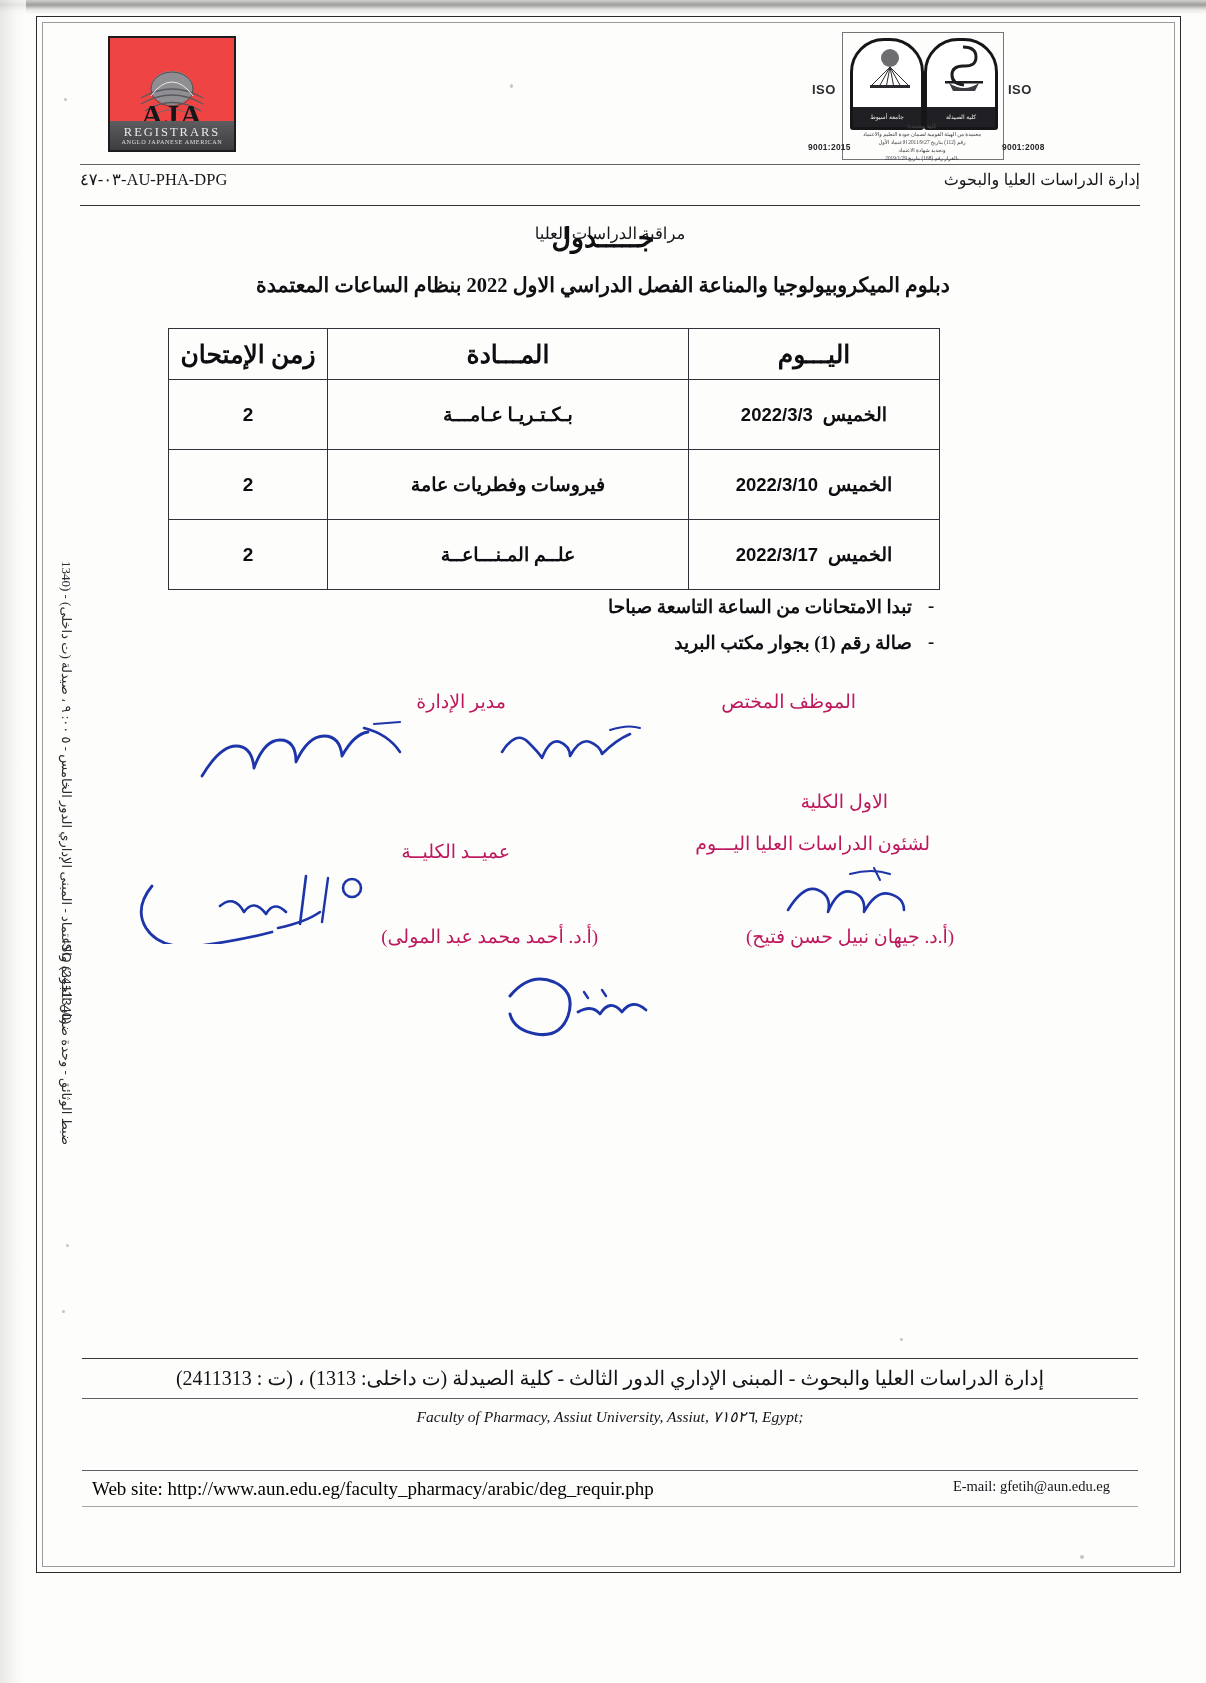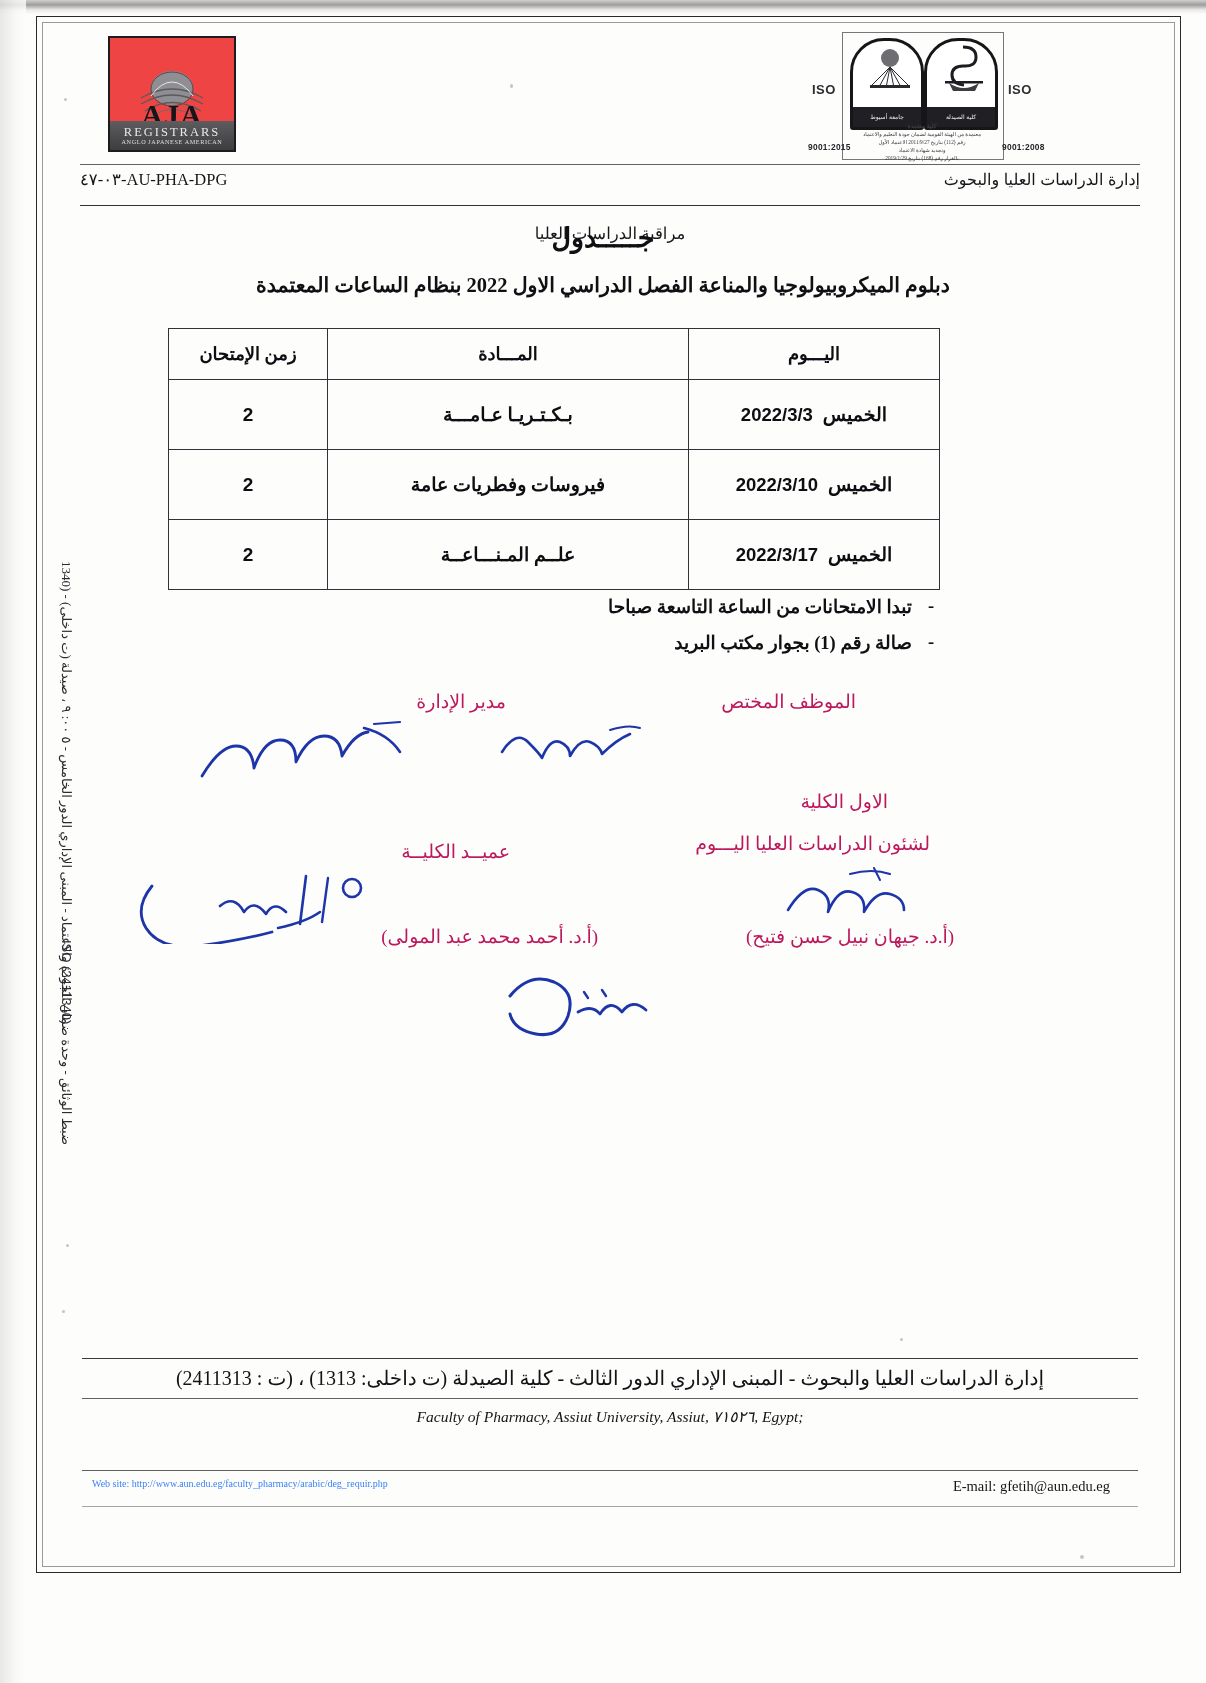--- a/index.html
+++ b/index.html
@@ -148,21 +148,21 @@
     border-collapse:collapse;
     table-layout:fixed;
   }
   .tbl td,.tbl th{
     border:1px solid #31313a;
     text-align:center;
     vertical-align:middle;
     font-size:19px;font-weight:700;color:#0e0e12;
     padding:0;
   }
-  .tbl thead th{height:50px;font-size:18px;}
+  .tbl thead th{height:50px;font-size:25px;}
   .tbl tbody td{height:69px;}
   .col-day{width:250px;}
   .col-sub{width:360px;}
   .col-time{width:158px;}
   .cell-date{
     font-family:"Liberation Sans", sans-serif;
     font-size:18.5px;font-weight:700;
   }
   .cell-num{font-family:"Liberation Sans", sans-serif;font-size:19px;font-weight:700;}
   .day-wrap{display:inline-block;}
@@ -235,21 +235,21 @@
   .foot-en.l1{top:1408px;font-size:15.5px;}
   .foot-en.l2{top:1440px;font-size:14.5px;}
   .foot-en.l2 .gap{display:inline-block;width:26px;}
   .foot-rule3{
     position:absolute;left:82px;top:1470px;width:1056px;height:0;
     border-top:1px solid #43434a;opacity:.85;
   }
   .foot-web{
     position:absolute;left:92px;top:1478px;
     direction:ltr;font-family:"Liberation Serif", serif;
-    font-size:10px;color:#3b82f6;
+    font-size:19px;color:#000000;
   }
   .foot-mail{
     position:absolute;right:96px;top:1478px;
     direction:ltr;font-family:"Liberation Serif", serif;
     font-size:14.5px;color:#141418;
   }
   .foot-rule4{
     position:absolute;left:82px;top:1506px;width:1056px;height:0;
     border-top:1px solid #6a6a70;opacity:.6;
   }

